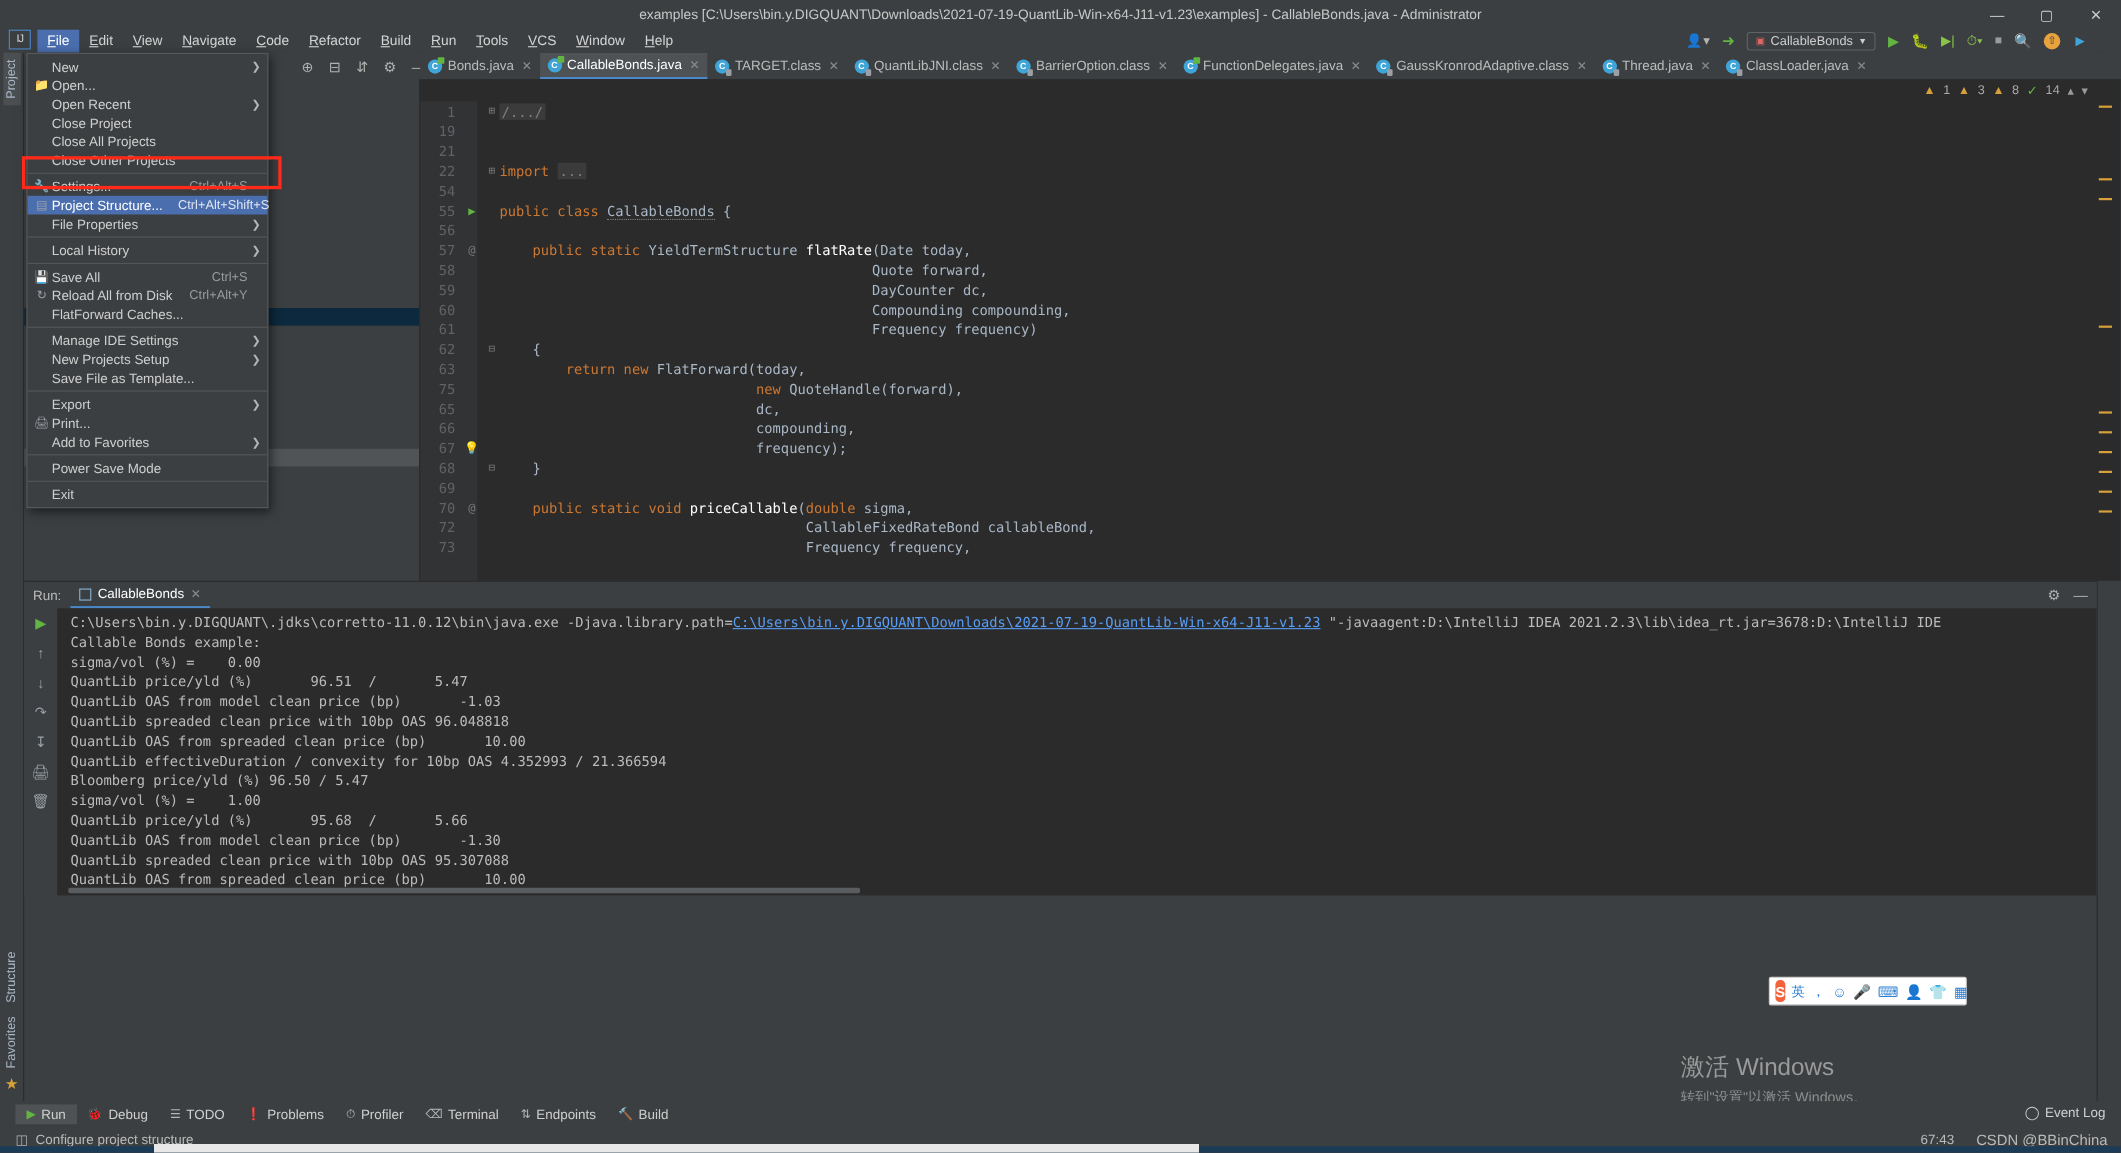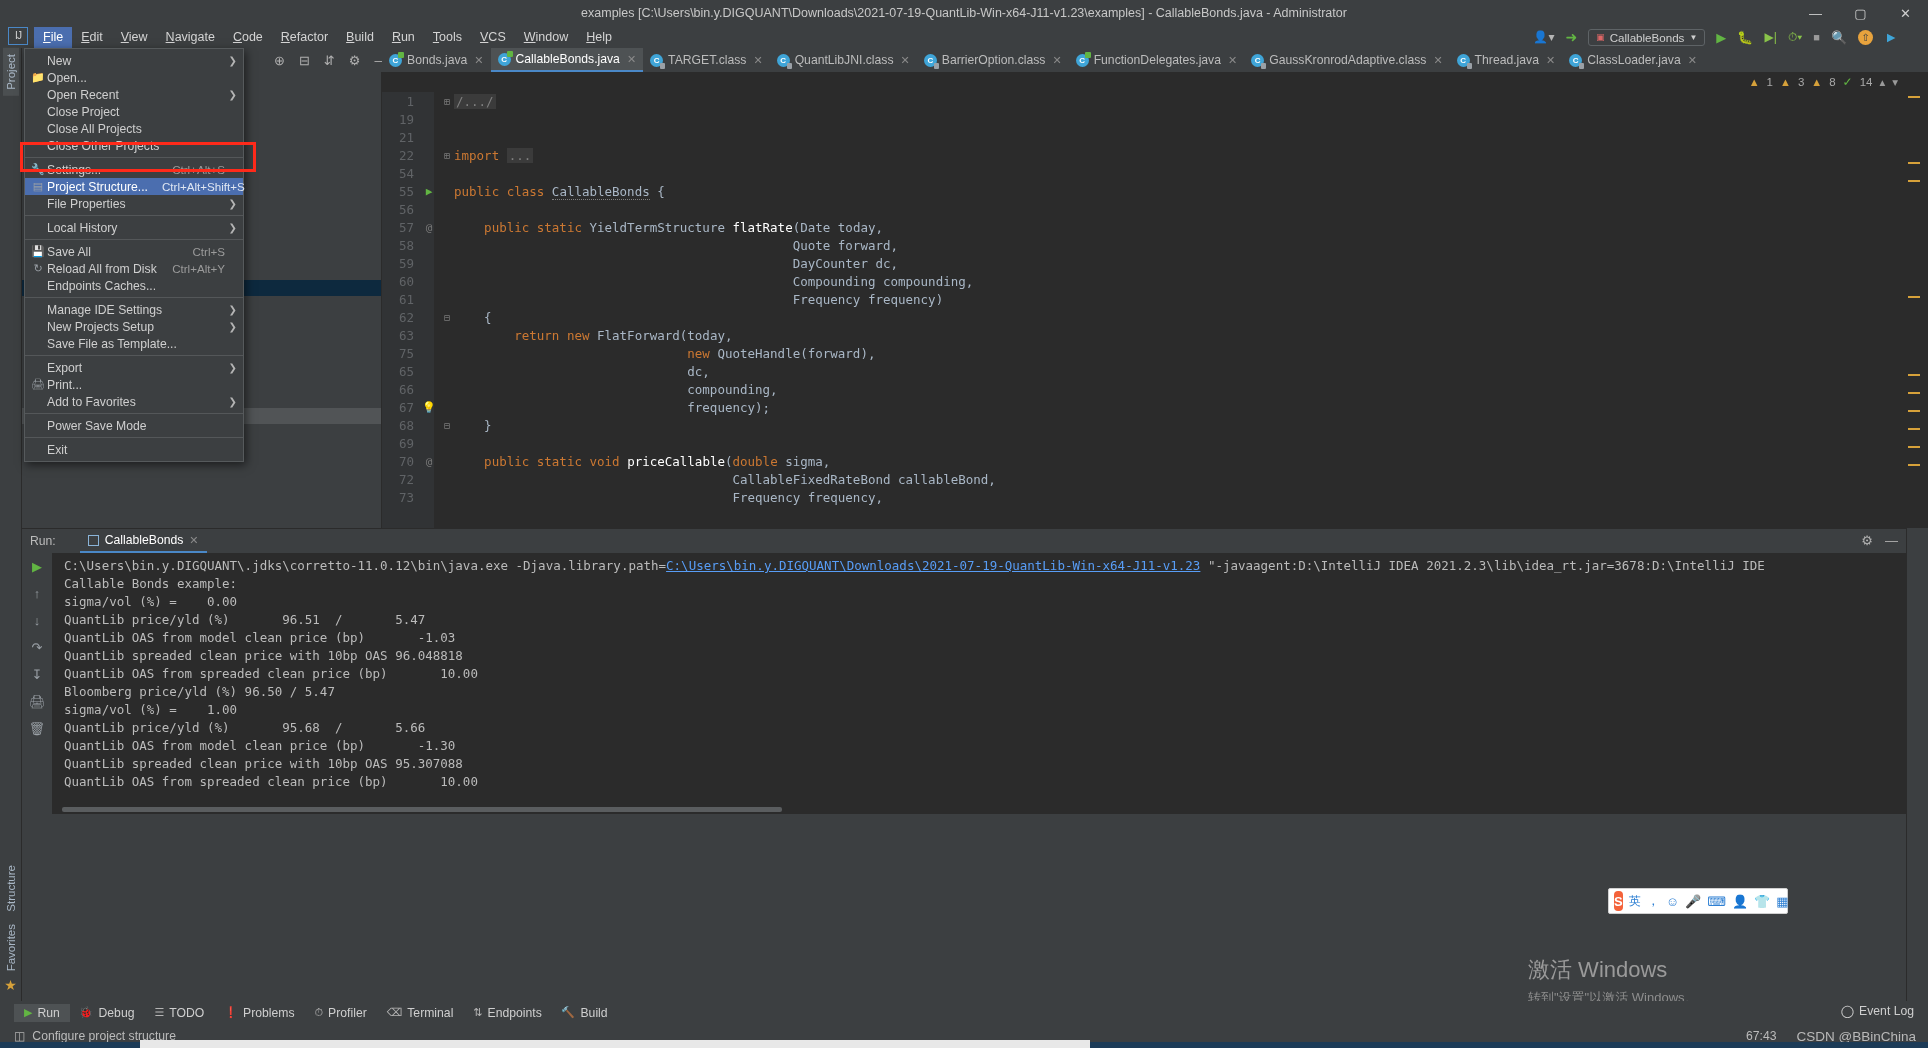--- a/index.html
+++ b/index.html
@@ -158,21 +158,21 @@
   .rightstrip {
     position:absolute; right:0; top:48px; width: 22px; height: 953px; background:#3c3f41;
     border-left:1px solid #2b2b2b;
   }
 
   
   .runwin {
     position:absolute; left:22px; top:528px; width:1884px; height:285px; background:#3c3f41;
     border-top:1px solid #2b2b2b;
   }
-  .run-header { height: 24px; display:flex; align-items:center; gap:24px; padding-left:8px; font-size:12.2px; color:#bbbbbb; }
+  .run-header { height: 24px; display:flex; align-items:center; gap:8px; padding-left:8px; font-size:12.2px; color:#bbbbbb; }
   .run-tab { display:flex; align-items:center; gap:6px; border-bottom:2px solid #4a88c7; height:24px; padding:0 8px; color:#ffffff;}
   .run-hdr-right { position:absolute; right:8px; top:4px; display:flex; gap:12px; color:#b0b0b0; font-size:13px;}
   .run-side {
     position:absolute; left:0; top:24px; width:30px; height:261px; background:#3c3f41;
     display:flex; flex-direction:column; align-items:center; gap:12px; padding-top:6px;
   }
   .rs-ico { font-size:13px; color:#9aa0a6; }
   .rs-ico.run { color:#62b543; }
   .console {
     position:absolute; left:30px; top:24px; right:0; height:261px; background:#2b2b2b; overflow:hidden;
@@ -582,20 +582,21 @@
       <span class="rs-ico">🗑</span>
     </div>
     <div class="console" id="console">
         <div class="oline"><span>C:\Users\bin.y.DIGQUANT\.jdks\corretto-11.0.12\bin\java.exe -Djava.library.path=</span><span class="olink">C:\Users\bin.y.DIGQUANT\Downloads\2021-07-19-QuantLib-Win-x64-J11-v1.23</span><span> "-javaagent:D:\IntelliJ IDEA 2021.2.3\lib\idea_rt.jar=3678:D:\IntelliJ IDE</span></div>
         <div class="oline">Callable Bonds example:</div>
         <div class="oline">sigma/vol (%) =    0.00</div>
         <div class="oline">QuantLib price/yld (%)       96.51  /       5.47</div>
         <div class="oline">QuantLib OAS from model clean price (bp)       -1.03</div>
         <div class="oline">QuantLib spreaded clean price with 10bp OAS 96.048818</div>
         <div class="oline">QuantLib OAS from spreaded clean price (bp)       10.00</div>
+        <div class="oline">QuantLib effectiveDuration / convexity for 10bp OAS 4.352993 / 21.366594</div>
         <div class="oline">Bloomberg price/yld (%) 96.50 / 5.47</div>
         <div class="oline">sigma/vol (%) =    1.00</div>
         <div class="oline">QuantLib price/yld (%)       95.68  /       5.66</div>
         <div class="oline">QuantLib OAS from model clean price (bp)       -1.30</div>
         <div class="oline">QuantLib spreaded clean price with 10bp OAS 95.307088</div>
         <div class="oline">QuantLib OAS from spreaded clean price (bp)       10.00</div>
       </div>
     <div class="console-hscroll"></div>
   </div>
 
@@ -732,21 +733,21 @@
         <span class="dd-arrow"></span>
       </div>
       <div class="dd-row">
         <span class="dd-icon">↻</span>
         <span class="dd-label">Reload All from Disk</span>
         <span class="dd-short">Ctrl+Alt+Y</span>
         <span class="dd-arrow"></span>
       </div>
       <div class="dd-row">
         <span class="dd-icon"></span>
-        <span class="dd-label">Endpoints Caches...</span>
+        <span class="dd-label">FlatForward Caches...</span>
         <span class="dd-arrow"></span>
       </div>
       <div class="dd-sep"></div>
       <div class="dd-row">
         <span class="dd-icon"></span>
         <span class="dd-label">Manage IDE Settings</span>
         <span class="dd-arrow">❯</span>
       </div>
       <div class="dd-row">
         <span class="dd-icon"></span>

